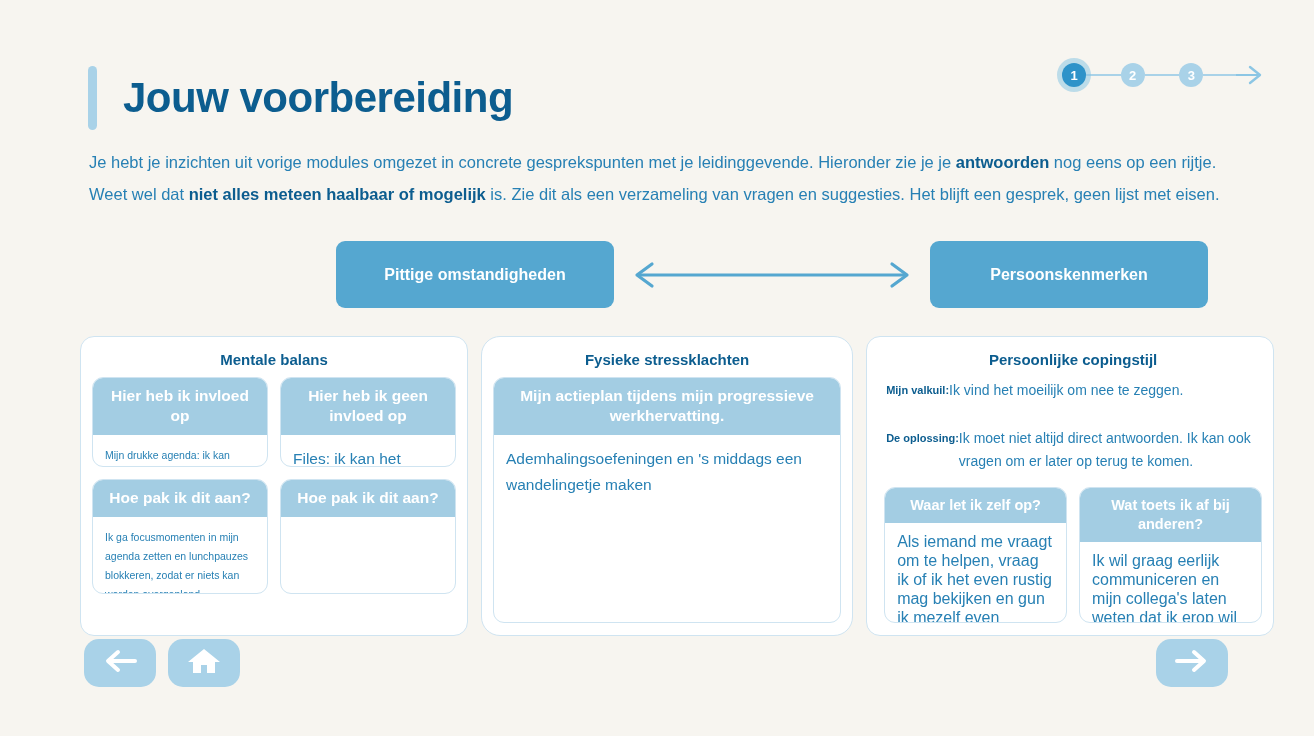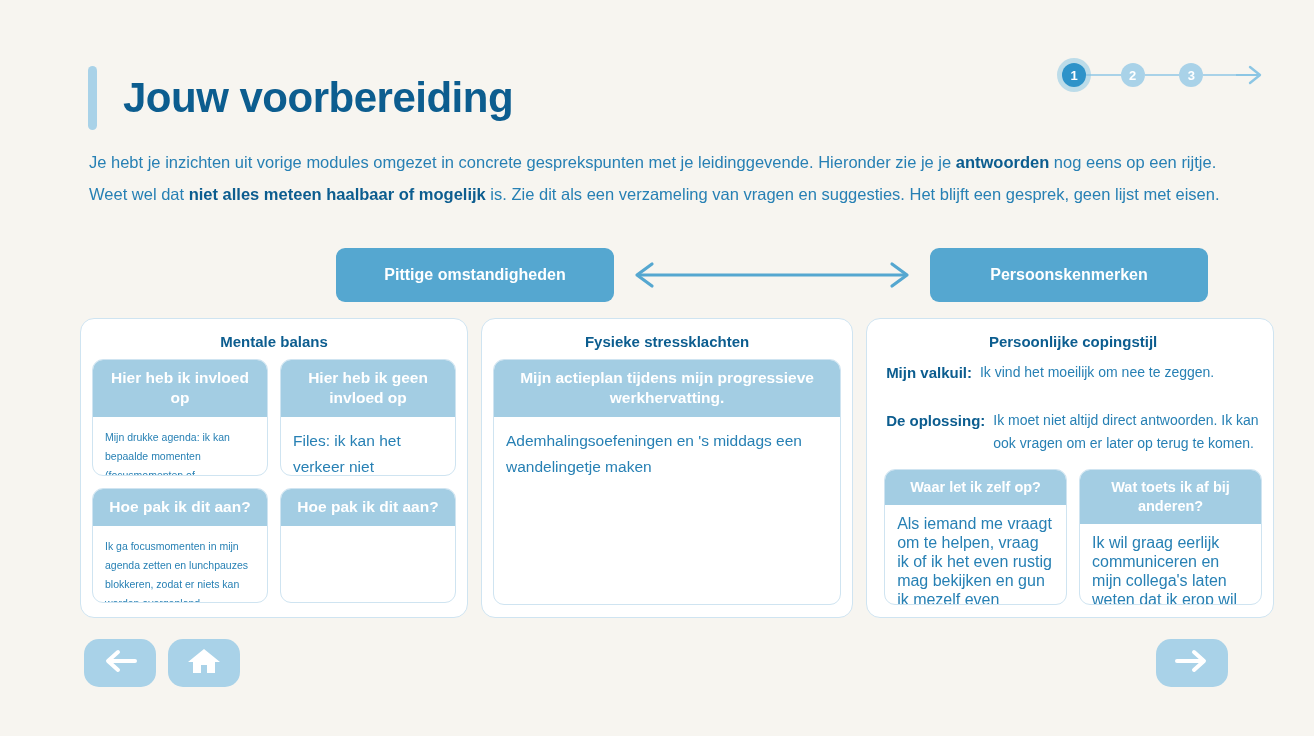--- a/index.html
+++ b/index.html
@@ -99,21 +99,21 @@
     position: absolute;
     left: 336px;
     top: 241px;
     width: 872px;
     height: 67px;
     display: flex;
     align-items: center;
   }
   .pill {
     width: 278px;
-    height: 54px;
+    height: 67px;
     background: #55a7d0;
     border-radius: 9px;
     color: #ffffff;
     font-size: 16px;
     font-weight: bold;
     display: flex;
     align-items: center;
     justify-content: center;
     flex: 0 0 auto;
     box-sizing: border-box;
@@ -125,37 +125,37 @@
     height: 30px;
     display: flex;
     align-items: center;
     justify-content: center;
   }
 
   
   #columns {
     position: absolute;
     left: 80px;
-    top: 318px;
+    top: 336px;
     width: 1194px;
     height: 300px;
     display: flex;
     gap: 13px;
   }
   .card {
     background: #ffffff;
     border: 1px solid #cfe4f1;
     border-radius: 14px;
     box-sizing: border-box;
     padding: 10px 11px 12px 11px;
     display: flex;
     flex-direction: column;
   }
   .card-col1 { width: 391px; }
-  .card-col2 { width: 375px; }
+  .card-col2 { width: 375px; border-radius: 19px; }
   .card-col3 { width: 411px; padding-left: 17px; }
 
   .card-title {
     text-align: center;
     font-size: 15px;
     font-weight: bold;
     color: #0c5d8f;
     margin: 4px 0 9px 0;
   }
 
@@ -185,45 +185,44 @@
   .body-sm { font-size: 10.5px; line-height: 19px; }
   .body-md { font-size: 15.5px; line-height: 26px; }
 
   .grid2 {
     display: flex;
     gap: 12px;
   }
   .grid2 > .subcard { flex: 1 1 0; }
 
   .col1-rows { display: flex; flex-direction: column; gap: 12px; }
-  .row-a .subcard { height: 117px; }
+  .row-a .subcard { height: 90px; }
   .row-b .subcard { height: 115px; }
 
   .col2-main { flex: 1 1 auto; display: flex; flex-direction: column; align-items: flex-end; }
   .col2-main .subcard { flex: 1 1 auto; }
 
   
   .kv-row {
     display: flex;
     align-items: flex-start;
     margin: 2px 0 0 2px;
   }
   .kv-label {
-    font-size: 15px;
+    font-size: 11px;
     font-weight: bold;
     color: #0c5d8f;
     white-space: nowrap;
     flex: 0 0 auto;
     line-height: 23px;
   }
   .kv-value {
     font-size: 14px;
     color: #2780b4;
     line-height: 23px;
-    margin-left: 8px;
   }
   .kv-spacer { height: 24px; }
   .col3-sub { margin-top: 14px; }
   .col3-sub .subcard { height: 136px; }
   .col3-sub .subcard-head { font-size: 14.5px; line-height: 19px; padding: 8px 6px; }
   .col3-sub .subcard-body { font-size: 16px; line-height: 19px; padding: 9px 12px; }
 
   
   .navbtn {
     position: absolute;

